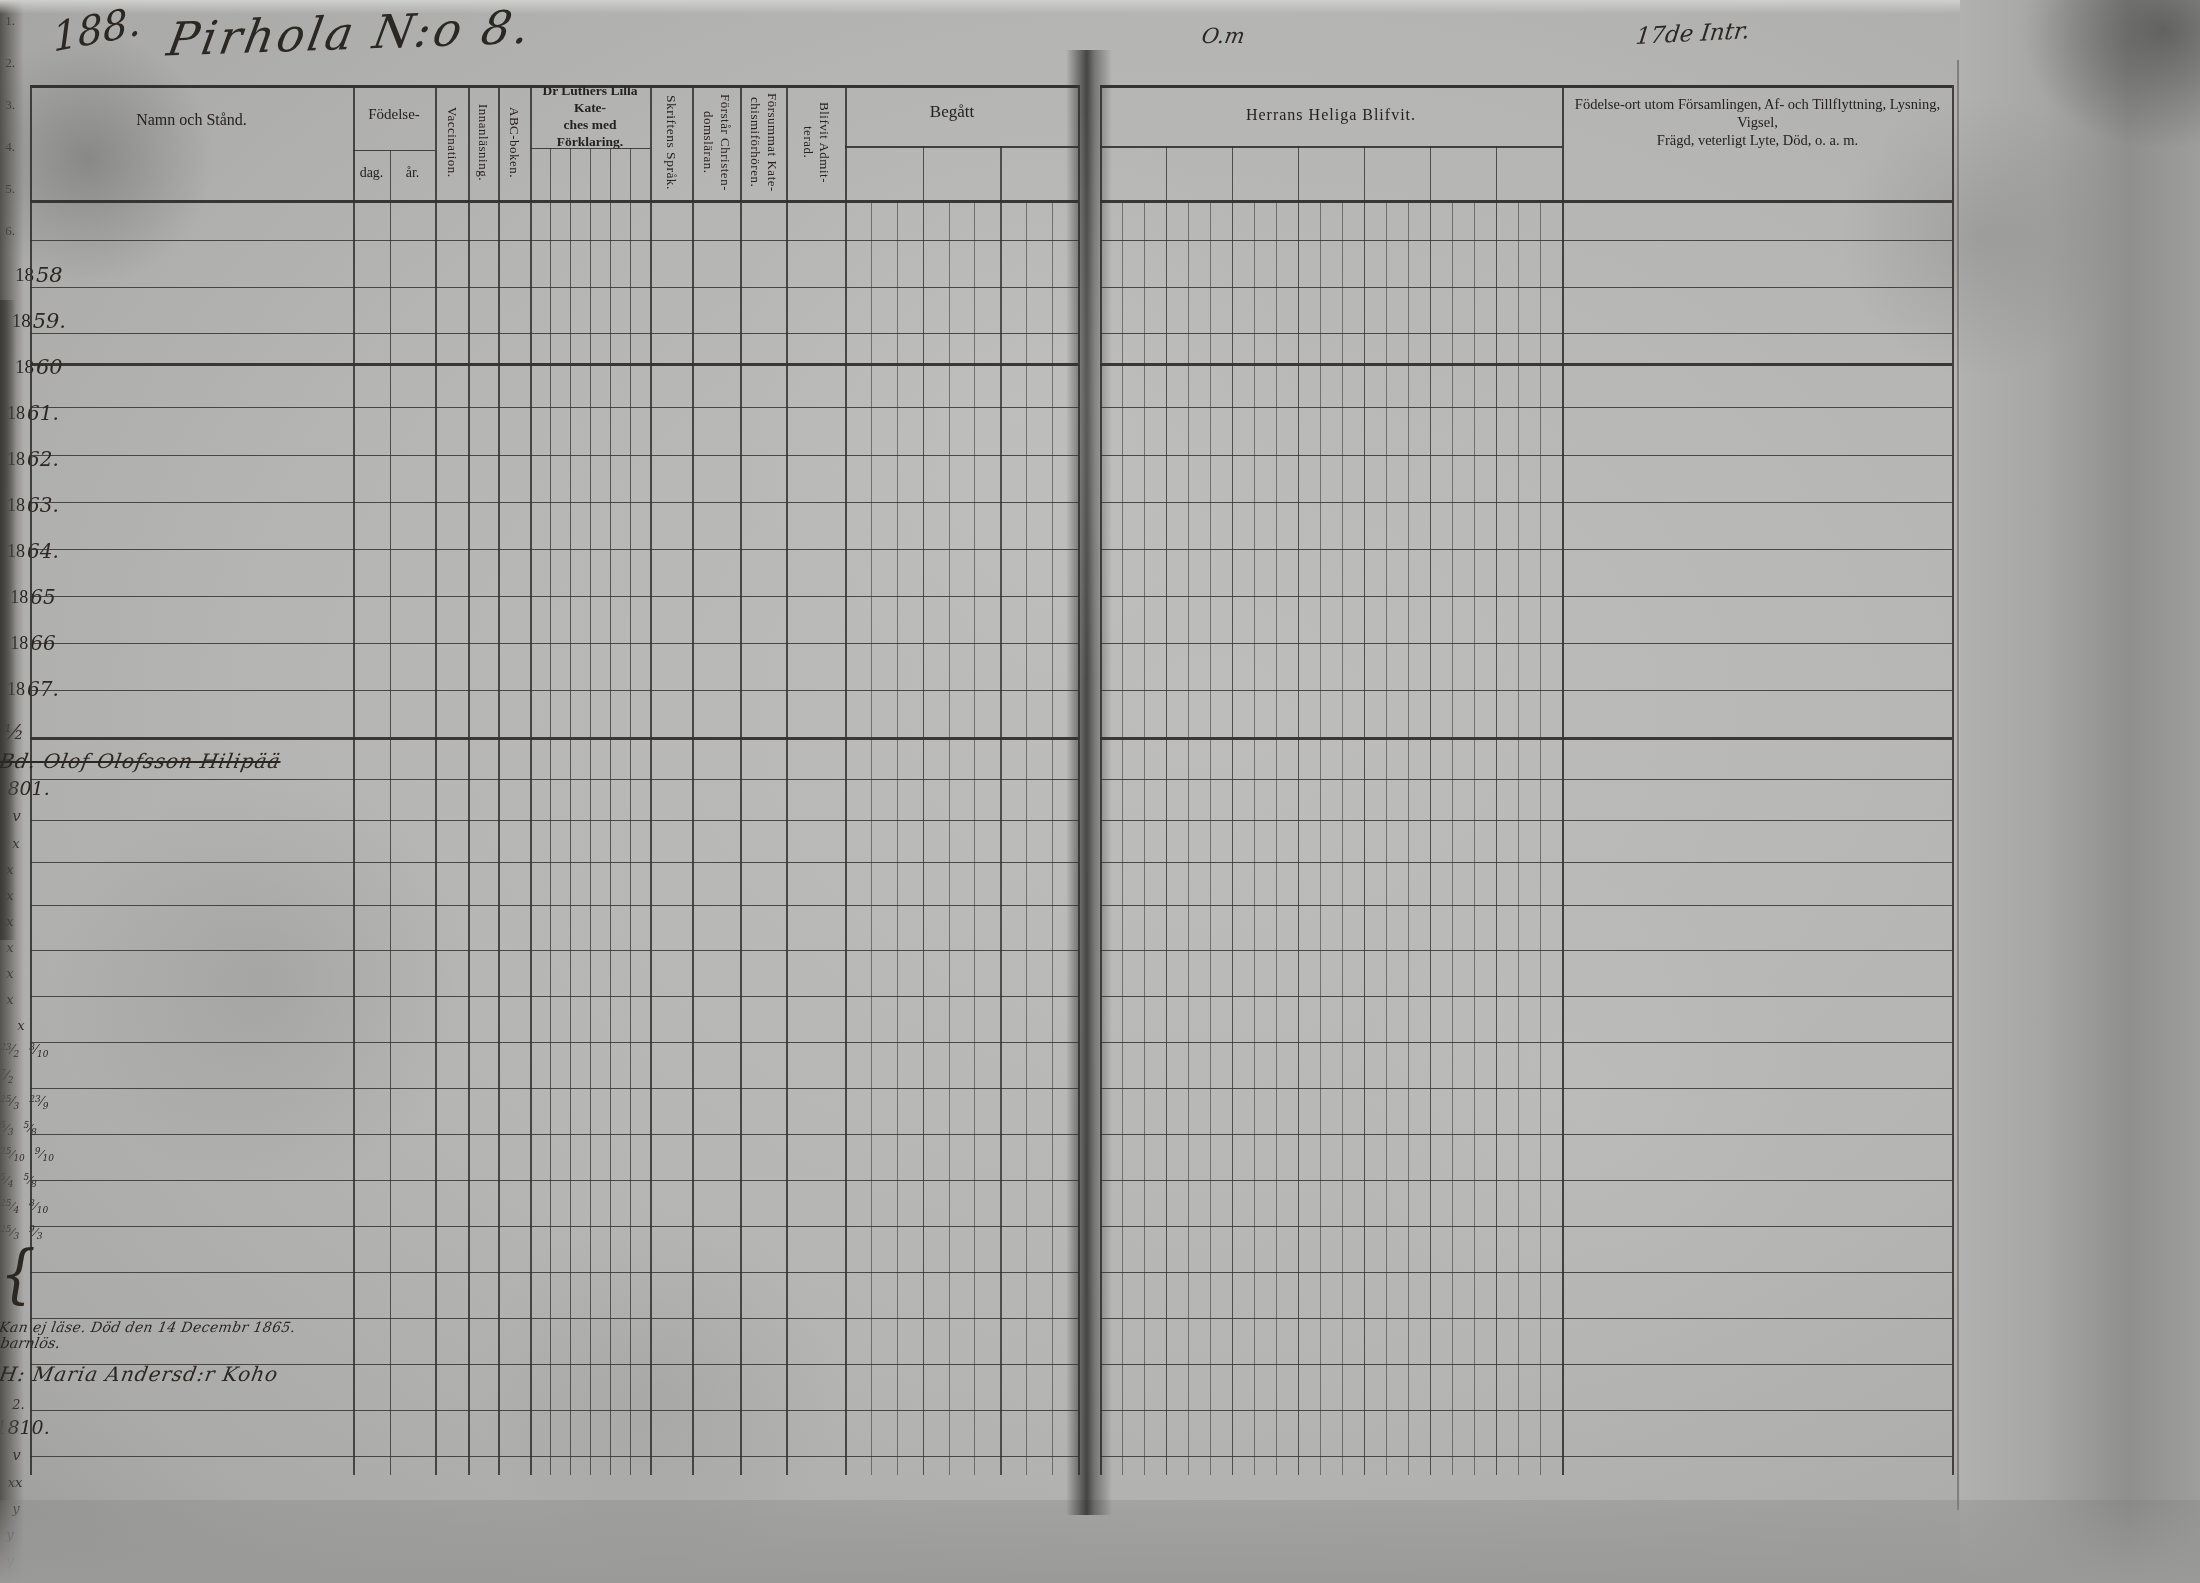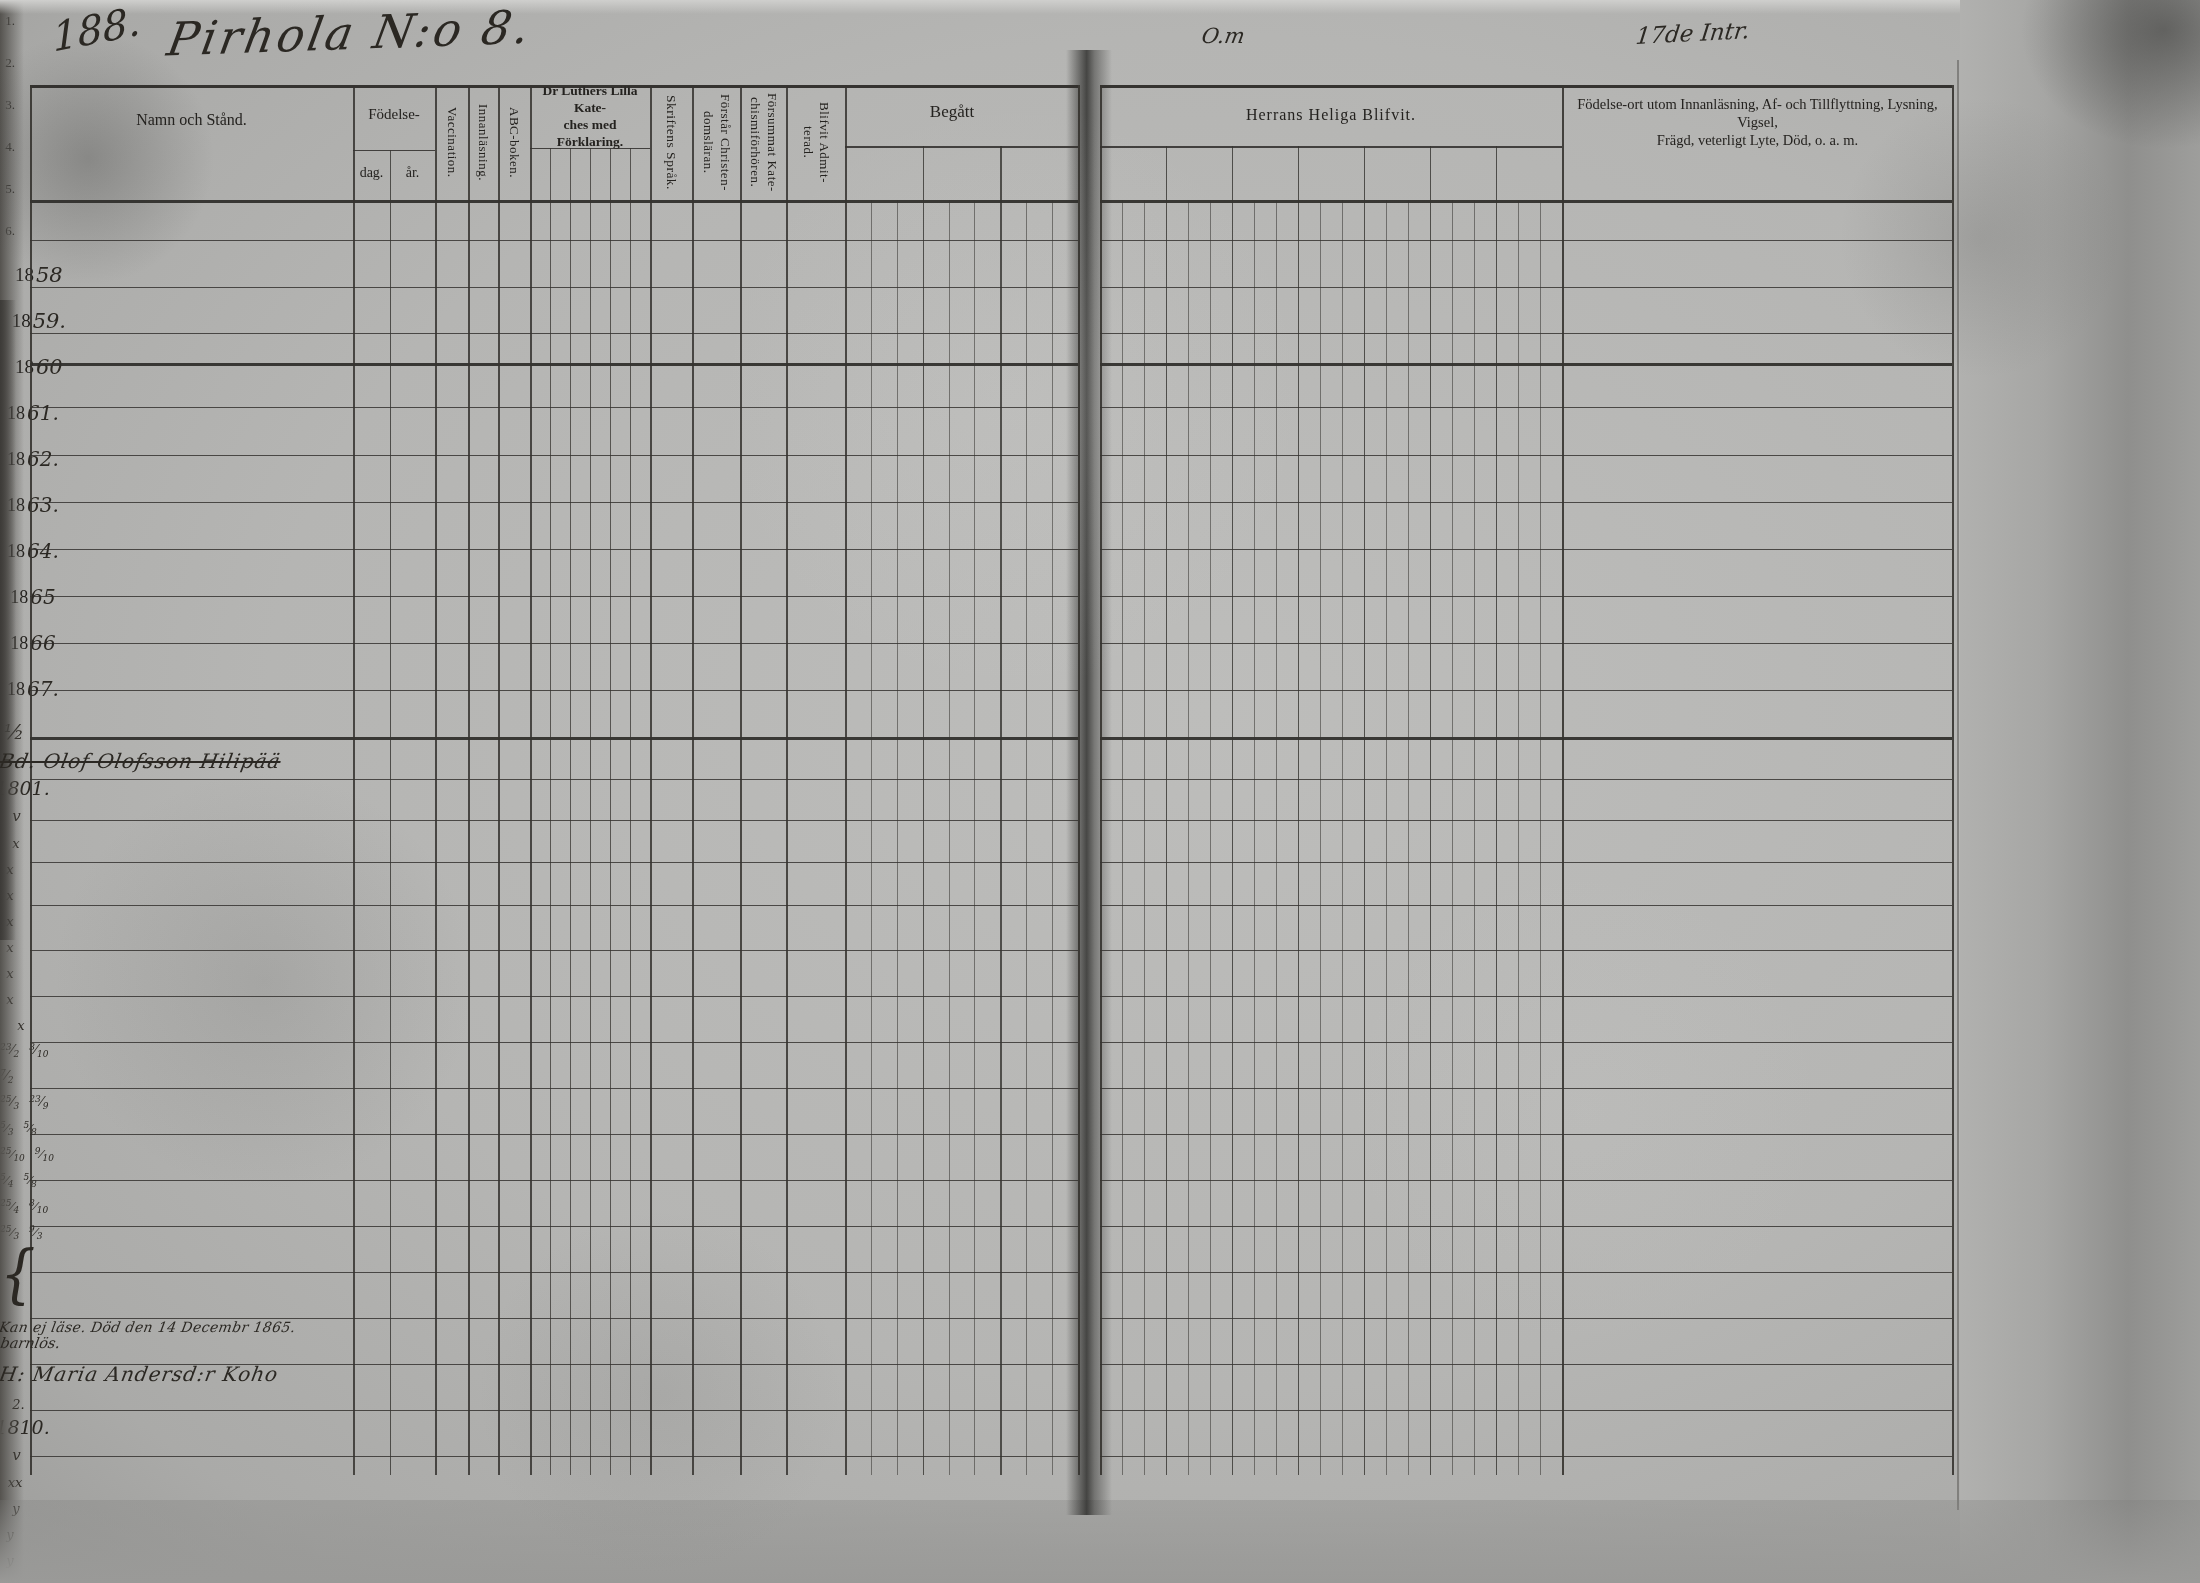--- a/index.html
+++ b/index.html
@@ -88,21 +88,21 @@
       <span>Blifvit Admit-
 terad.</span>
     </div>
     <div class="abs prt flex" style="left:845px;top:92px;width:214px;height:40px;font-size:17px;">
       <span>Begått</span>
     </div>
     <div class="abs prt flex" style="left:1100px;top:96px;width:462px;height:38px;font-size:16px;letter-spacing:1px;">
       <span>Herrans Heliga Blifvit.</span>
     </div>
     <div class="abs prt flex pre" style="left:1565px;top:88px;width:385px;height:68px;font-size:14.5px;">
-      <span style="white-space:pre-line;">Födelse-ort utom Innanläsning, Af- och Tillflyttning, Lysning, Vigsel,
+      <span style="white-space:pre-line;">Födelse-ort utom Församlingen, Af- och Tillflyttning, Lysning, Vigsel,
 Frägd, veterligt Lyte, Död, o. a. m.</span>
     </div>
   </div>
 
   <div id="grid">
       <div class="hline" style="left:30px;top:85px;width:1048px;height:3px;opacity:0.95;"></div>
       <div class="hline" style="left:1100px;top:85px;width:852px;height:3px;opacity:0.95;"></div>
       <div class="hline" style="left:30px;top:200px;width:1048px;height:3px;opacity:0.92;"></div>
       <div class="hline" style="left:1100px;top:200px;width:852px;height:3px;opacity:0.92;"></div>
       <div class="hline" style="left:30px;top:363px;width:1048px;height:3px;opacity:0.92;"></div>

